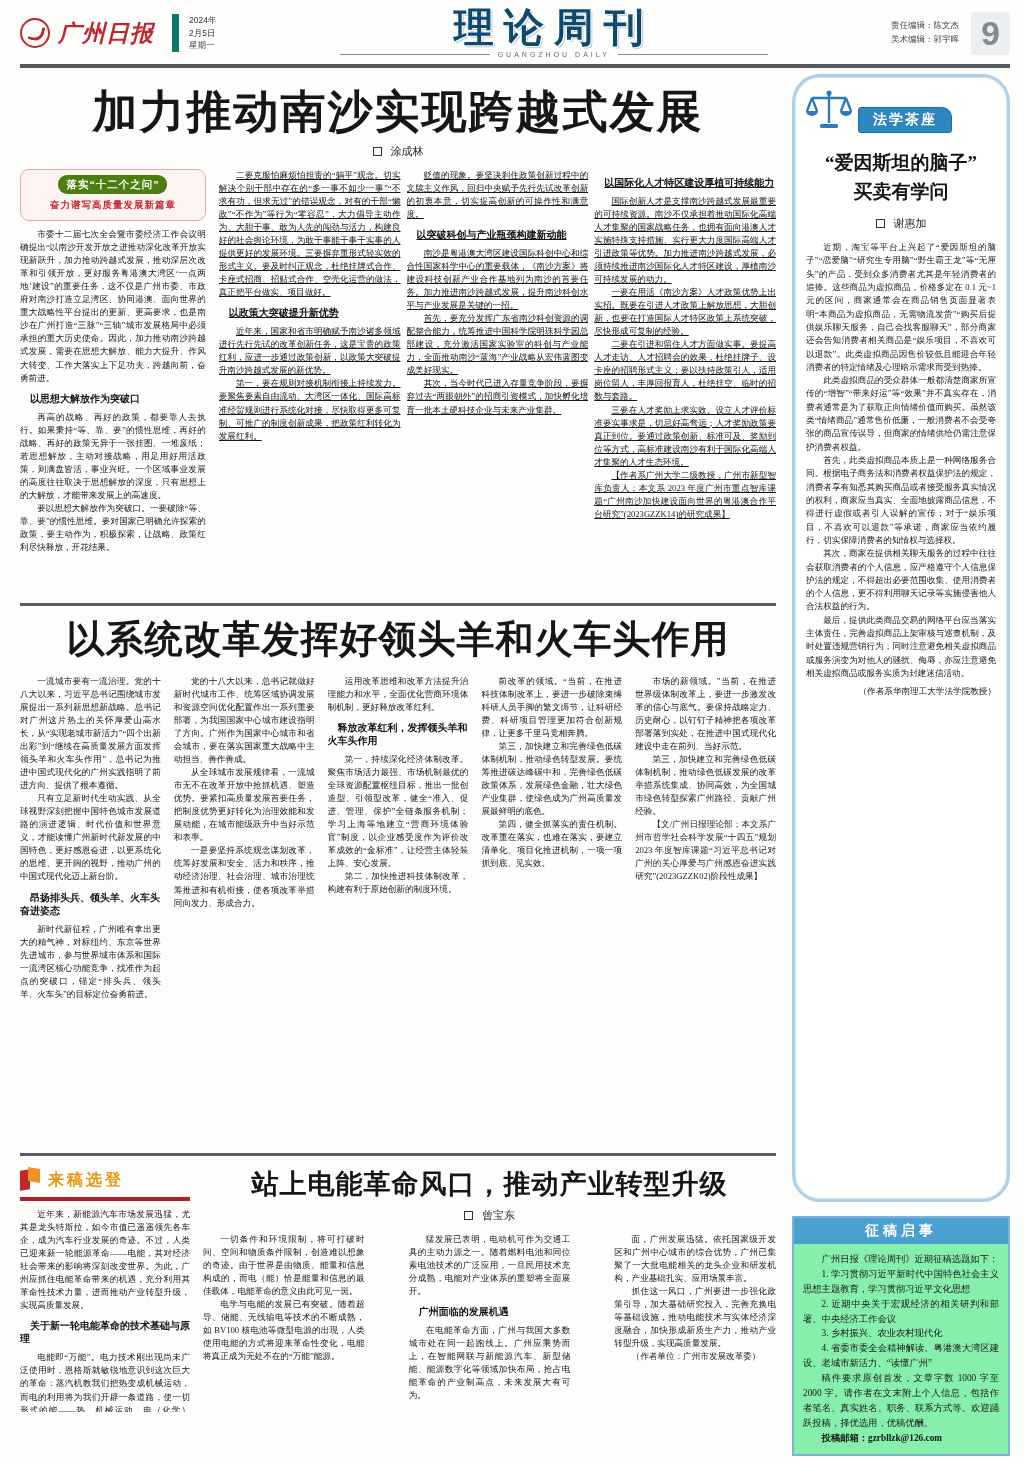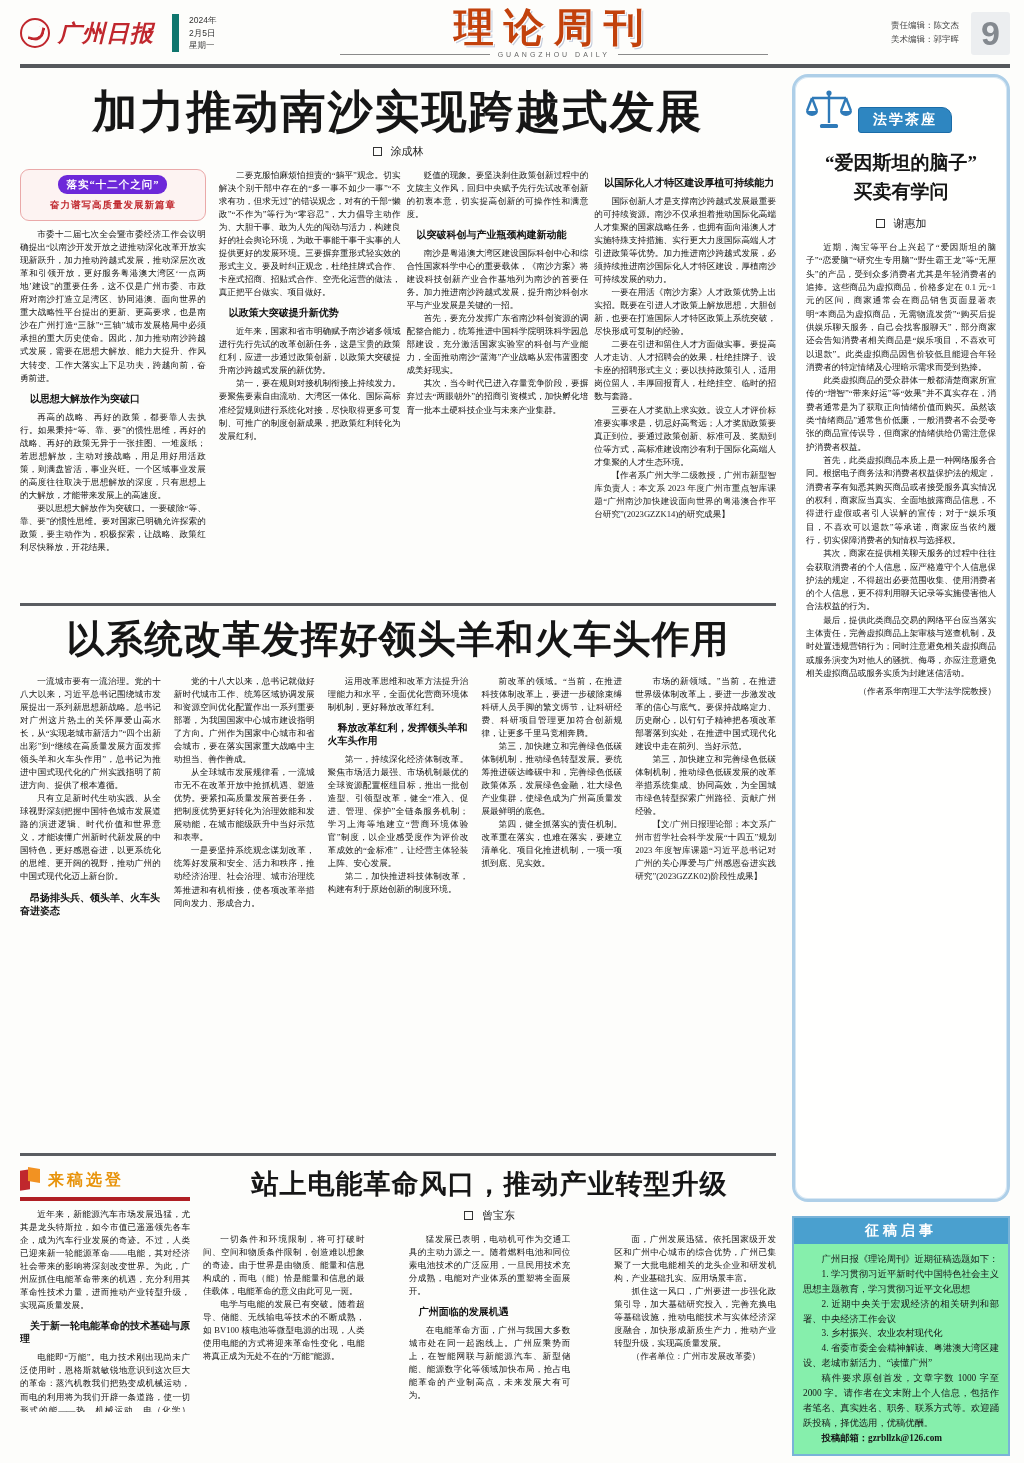--- a/index.html
+++ b/index.html
@@ -13,21 +13,21 @@
   .brand-mark { width:30px; height:30px; border:2px solid #c0272d; border-radius:50%;
     position:relative; flex:0 0 auto; }
   .brand-mark::after { content:""; position:absolute; left:7px; top:6px; width:12px; height:12px;
     border-right:3px solid #c0272d; border-bottom:3px solid #c0272d; border-radius:0 0 10px 0;
     transform:rotate(12deg); }
   .brand-name { color:#c0272d; font-size:23px; font-weight:bold; font-style:italic;
     letter-spacing:1px; white-space:nowrap; }
   .date-block { border-left:7px solid #0f766e; margin-left:10px; padding-left:10px;
     font-size:8.5px; line-height:1.5; color:#333; font-family:"Liberation Sans",sans-serif; }
   .mast-center { flex:1; text-align:center; }
-  .mast-title { font-size:40px; font-weight:bold; letter-spacing:10px; color:#c2410c;
+  .mast-title { font-size:40px; font-weight:bold; letter-spacing:10px; color:#0c4a6e;
     text-shadow:1px 1px 0 #fff, 2px 2px 0 #c3cbdb; line-height:1; }
   .mast-sub { display:flex; align-items:center; justify-content:center; gap:8px; margin-top:3px; }
   .mast-sub .ln { width:150px; height:1px; background:#8a8a8a; }
   .mast-sub .txt { font-size:7px; letter-spacing:3px; color:#666; font-family:"Liberation Sans",sans-serif; }
   .mast-right { display:flex; align-items:center; gap:12px; }
   .editors { font-size:8.5px; color:#444; line-height:1.6; text-align:left;
     font-family:"Liberation Sans",sans-serif; }
   .pagenum { font-size:34px; font-weight:bold; color:#84898f; background:#eceef0;
     padding:2px 10px; border-radius:3px; font-family:"Liberation Sans",sans-serif; }
   .top-rule { height:4px; background:#55585c; margin:2px 14px 0 20px; }
@@ -48,21 +48,21 @@
     text-indent:1em; line-height:1.3; font-family:"Liberation Sans",sans-serif; }
   .col .footnote { text-indent:2em; color:#222; }
   .divider { height:3px; background:#5a5d61; margin:10px 0 8px; }
 
   
   .a1-title { font-size:45px; font-weight:bold; text-align:center; letter-spacing:2px;
     margin-top:14px; line-height:1.1; }
   .a1-body { height:424px; }
   .badge { border:1px solid #eaa9a9; background:#fdf3f2; border-radius:9px; text-align:center;
     padding:5px 4px 7px; margin-bottom:7px; }
-  .badge-ribbon { display:inline-block; background:#6d28d9; color:#fff; font-weight:bold;
+  .badge-ribbon { display:inline-block; background:#4d7c0f; color:#fff; font-weight:bold;
     font-size:10.5px; padding:2px 8px; border-radius:9px; letter-spacing:1px; }
   .badge-sub { color:#c0272d; font-weight:bold; font-size:9.5px; margin-top:4px; letter-spacing:1px; }
 
   
   .a2-title { font-size:38px; font-weight:bold; text-align:center; letter-spacing:1px; margin:4px 0 10px; }
   .a2-body { height:468px; }
 
   
   .a3 { display:flex; gap:13px; height:248px; overflow:hidden; }
   .a3-left { width:170px; flex:0 0 auto; }
@@ -73,21 +73,21 @@
   .flag-icon .f2 { position:absolute; left:8px; top:0; width:12px; height:14px; background:#f29222;
     transform:skewY(10deg); }
   .flag-text { color:#e8940c; font-weight:bold; font-size:16px; letter-spacing:3px;
     font-family:"Liberation Sans",sans-serif; }
   .flag-rule { height:4px; background:#b01f24; margin:2px 0 7px; }
   .a3-right { flex:1 1 0; }
   .a3-title { font-size:27px; font-weight:bold; text-align:center; letter-spacing:1px; margin-top:2px; }
   .a3-cols { height:190px;gap:44px; }
 
   
-  .law-box { border:3px solid #aecfe8; border-radius:16px; padding:12px 11px 8px;
+  .law-box { border:3px solid #aecfe8; border-radius:28px; padding:12px 11px 8px;
     height:1128px; background:#fffffe; box-shadow:inset 0 0 0 1px #d8e8f4; overflow:hidden; }
   .law-head { display:flex; align-items:flex-end; gap:6px; margin-bottom:16px; }
   .scales { flex:0 0 auto; }
   .law-tag { background:#2e86c1; color:#fff; font-weight:bold; font-size:14px; letter-spacing:2px;
     padding:3px 14px; border:1px solid #1b6ca8; border-radius:3px 10px 3px 3px;
     font-family:"Liberation Sans",sans-serif; }
   .law-title { text-align:center; font-size:19px; font-weight:bold; line-height:1.5; margin:6px 0 10px; }
   .law-body { font-size:8.6px; line-height:1.55; text-align:justify; }
   .law-body p { text-indent:2em; margin:0; }
   .law-note { text-align:right; font-size:8.6px; margin-top:6px; }
@@ -149,21 +149,21 @@
               <div class="badge-ribbon">落实“十二个之问”</div>
               <div class="badge-sub">奋力谱写高质量发展新篇章</div>
             </div>
             <div>
                 <p>市委十二届七次全会暨市委经济工作会议明确提出“以南沙开发开放之进推动深化改革开放实现新跃升，加力推动跨越式发展，推动深层次改革和引领开放，更好服务粤港澳大湾区‘一点两地’建设”的重要任务，这不仅是广州市委、市政府对南沙打造立足湾区、协同港澳、面向世界的重大战略性平台提出的更新、更高要求，也是南沙在广州打造“三脉”“三轴”城市发展格局中必须承担的重大历史使命。因此，加力推动南沙跨越式发展，需要在思想大解放、能力大提升、作风大转变、工作大落实上下足功夫，跨越向前，奋勇前进。</p>
                 <h4 class="subhead">以思想大解放作为突破口</h4>
                 <p>再高的战略、再好的政策，都要靠人去执行。如果秉持“等、靠、要”的惯性思维，再好的战略、再好的政策无异于一张挂图、一堆废纸；若思想解放，主动对接战略，用足用好用活政策，则满盘皆活，事业兴旺。一个区域事业发展的高度往往取决于思想解放的深度，只有思想上的大解放，才能带来发展上的高速度。</p>
                 <p>要以思想大解放作为突破口。一要破除“等、靠、要”的惯性思维。要对国家已明确允许探索的政策，要主动作为，积极探索，让战略、政策红利尽快释放，开花结果。</p>
               </div>
           </div>
-          <div class="cols" style="flex:3 1 0; gap:6px;">
+          <div class="cols" style="flex:3 1 0; gap:6px;text-decoration:underline;">
               <div class="col">
                 <p>二要克服怕麻烦怕担责的“躺平”观念。切实解决个别干部中存在的“多一事不如少一事”“不求有功，但求无过”的错误观念，对有的干部“懒政”“不作为”等行为“零容忍”，大力倡导主动作为、大胆干事、敢为人先的闯劲与活力，构建良好的社会舆论环境，为敢干事能干事干实事的人提供更好的发展环境。三要摒弃重形式轻实效的形式主义。要及时纠正观念，杜绝挂牌式合作、卡座式招商、招贴式合作、空壳化运营的做法，真正把平台做实、项目做好。</p>
                 <h4 class="subhead">以政策大突破提升新优势</h4>
                 <p>近年来，国家和省市明确赋予南沙诸多领域进行先行先试的改革创新任务，这是宝贵的政策红利，应进一步通过政策创新，以政策大突破提升南沙跨越式发展的新优势。</p>
                 <p>第一，要在规则对接机制衔接上持续发力。要聚焦要素自由流动、大湾区一体化、国际高标准经贸规则进行系统化对接，尽快取得更多可复制、可推广的制度创新成果，把政策红利转化为发展红利。</p>
               </div>
               <div class="col">
                 <p>贬值的现象。要坚决刹住政策创新过程中的文牍主义作风，回归中央赋予先行先试改革创新的初衷本意，切实提高创新的可操作性和满意度。</p>
                 <h4 class="subhead">以突破科创与产业瓶颈构建新动能</h4>
                 <p>南沙是粤港澳大湾区建设国际科创中心和综合性国家科学中心的重要载体，《南沙方案》将建设科技创新产业合作基地列为南沙的首要任务。加力推进南沙跨越式发展，提升南沙科创水平与产业发展是关键的一招。</p>
@@ -184,20 +184,21 @@
 
       <div class="divider"></div>
 
       <div>
         <h1 class="a2-title">以系统改革发挥好领头羊和火车头作用</h1>
         <div class="cols a2-body">
             <div class="col">
               <p>一流城市要有一流治理。党的十八大以来，习近平总书记围绕城市发展提出一系列新思想新战略。总书记对广州这片热土的关怀厚爱山高水长，从“实现老城市新活力”“四个出新出彩”到“继续在高质量发展方面发挥领头羊和火车头作用”，总书记为推进中国式现代化的广州实践指明了前进方向、提供了根本遵循。</p>
               <p>只有立足新时代生动实践、从全球视野深刻把握中国特色城市发展道路的演进逻辑、时代价值和世界意义，才能读懂广州新时代新发展的中国特色，更好感恩奋进，以更系统化的思维、更开阔的视野，推动广州的中国式现代化迈上新台阶。</p>
               <h4 class="subhead">昂扬排头兵、领头羊、火车头奋进姿态</h4>
+              <p>新时代新征程，广州唯有拿出更大的精气神，对标纽约、东京等世界先进城市，参与世界城市体系和国际一流湾区核心功能竞争，找准作为起点的突破口，锚定“排头兵、领头羊、火车头”的目标定位奋勇前进。</p>
             </div>
             <div class="col">
               <p>党的十八大以来，总书记就做好新时代城市工作、统筹区域协调发展和资源空间优化配置作出一系列重要部署，为我国国家中心城市建设指明了方向。广州作为国家中心城市和省会城市，要在落实国家重大战略中主动担当、善作善成。</p>
               <p>从全球城市发展规律看，一流城市无不在改革开放中抢抓机遇、塑造优势。要紧扣高质量发展首要任务，把制度优势更好转化为治理效能和发展动能，在城市能级跃升中当好示范和表率。</p>
               <p>一是要坚持系统观念谋划改革，统筹好发展和安全、活力和秩序，推动经济治理、社会治理、城市治理统筹推进和有机衔接，使各项改革举措同向发力、形成合力。</p>
             </div>
             <div class="col">
               <p>运用改革思维和改革方法提升治理能力和水平，全面优化营商环境体制机制，更好释放改革红利。</p>
               <h4 class="subhead">释放改革红利，发挥领头羊和火车头作用</h4>
               <p>第一，持续深化经济体制改革。聚焦市场活力最强、市场机制最优的全球资源配置枢纽目标，推出一批创造型、引领型改革，健全“准入、促进、管理、保护”全链条服务机制；学习上海等地建立“营商环境体验官”制度，以企业感受度作为评价改革成效的“金标准”，让经营主体轻装上阵、安心发展。</p>

